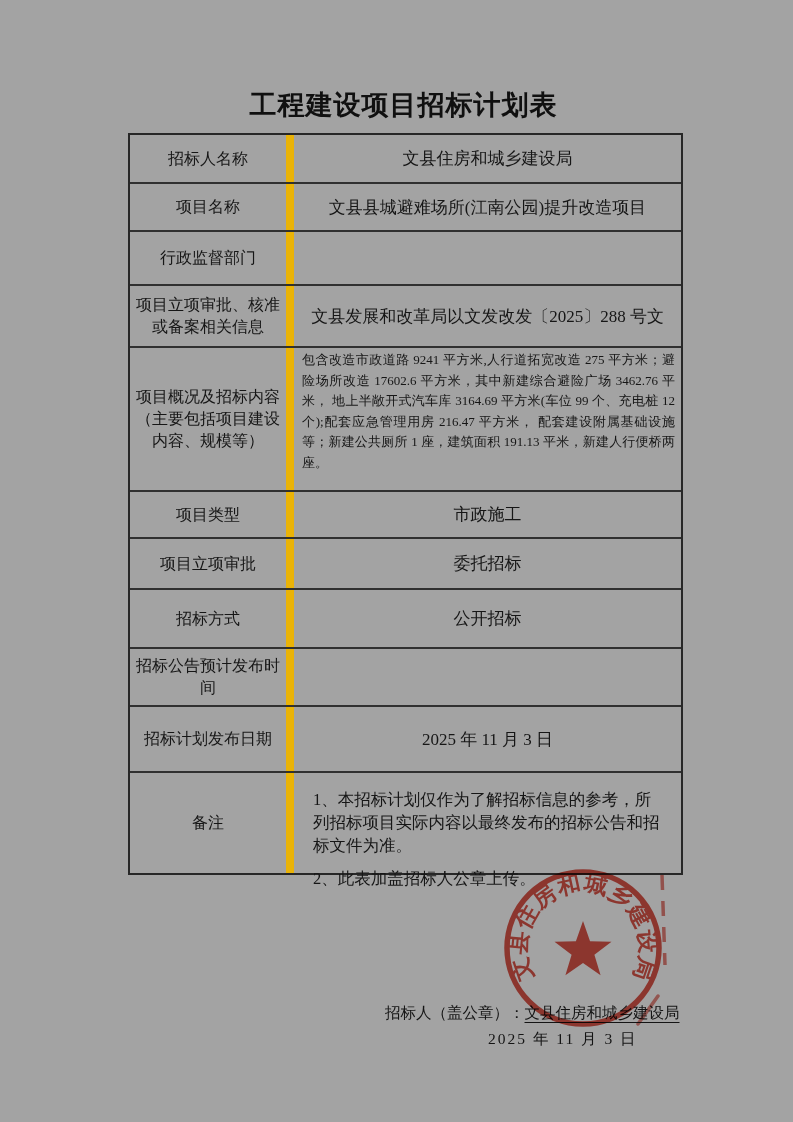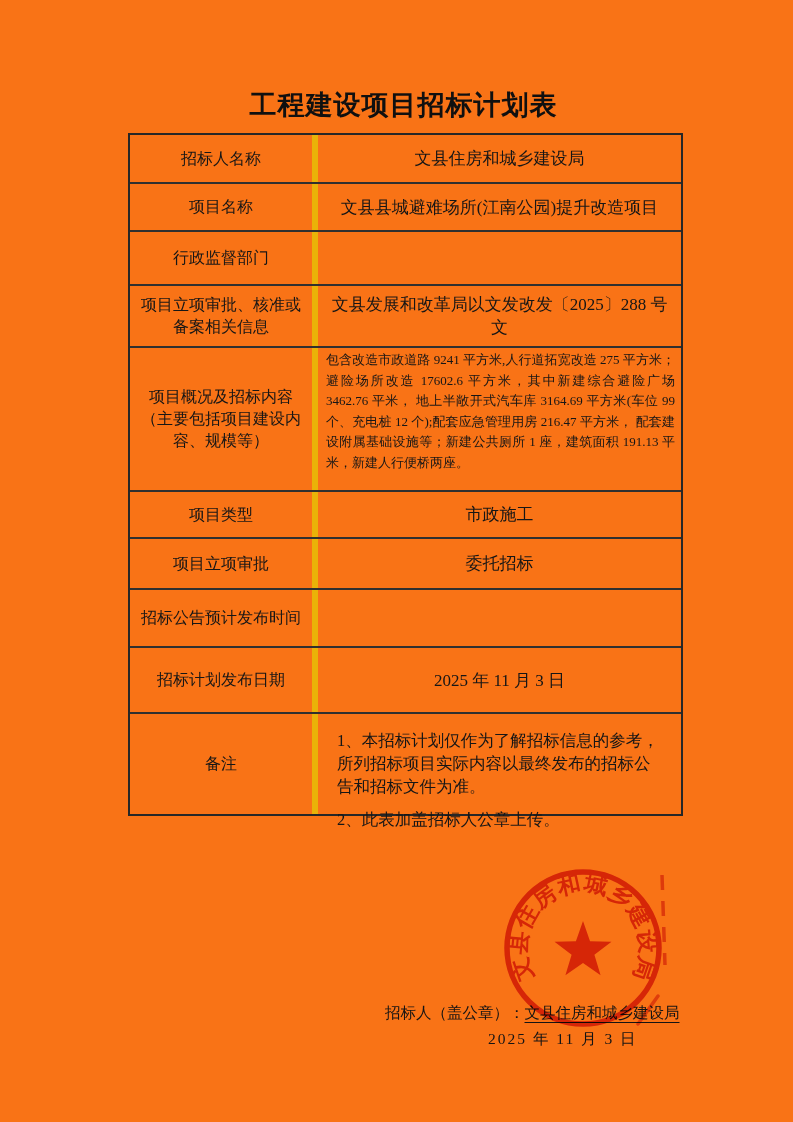--- a/index.html
+++ b/index.html
@@ -1,19 +1,19 @@
 <!DOCTYPE html>
 <html><head>
 <meta charset="utf-8">
 <style>
   html,body{margin:0;padding:0;background:#ffffff;}
   .page{
     position:relative;
     width:793px;height:1122px;
-    background:#f97316;
+    background:#a3a3a3;
     font-family:"Liberation Serif","DejaVu Serif",serif;
     color:#161616;
     overflow:hidden;
   }
   .doc-title{
     position:absolute;
     left:128px;top:87px;width:551px;
     margin:0;
     text-align:center;
     font-family:"Liberation Sans","DejaVu Sans",sans-serif;
@@ -28,23 +28,23 @@
     width:551px;
     border:2px solid #272727;
   }
   .trow{
     display:flex;
     box-sizing:border-box;
     border-bottom:2px solid #303030;
   }
   .trow:last-child{border-bottom:none;}
   .cell-label{
-    width:188px;
+    width:164px;
     box-sizing:border-box;
-    border-right:6px solid #eab308;
+    border-right:8px solid #eab308;
     display:flex;align-items:center;justify-content:center;
     text-align:center;
     font-size:16px;
     line-height:22px;
     padding:20px 4px;
   }
   .cell-value{
     flex:1;
     box-sizing:border-box;
     display:flex;align-items:center;justify-content:center;
@@ -132,20 +132,24 @@
       <div class="cell-label">项目类型</div>
       <div class="cell-value">市政施工</div>
     </div>
 
 
     <div class="trow" style="height:51px">
       <div class="cell-label">项目立项审批</div>
       <div class="cell-value">委托招标</div>
     </div>
 
+    <div class="trow" style="height:59px">
+      <div class="cell-label">招标方式</div>
+      <div class="cell-value">公开招标</div>
+    </div>
 
     <div class="trow" style="height:58px">
       <div class="cell-label">招标公告预计发布时间</div>
     </div>
 
     <div class="trow" style="height:66px">
       <div class="cell-label">招标计划发布日期</div>
       <div class="cell-value">2025 年 11 月 3 日</div>
     </div>
 

